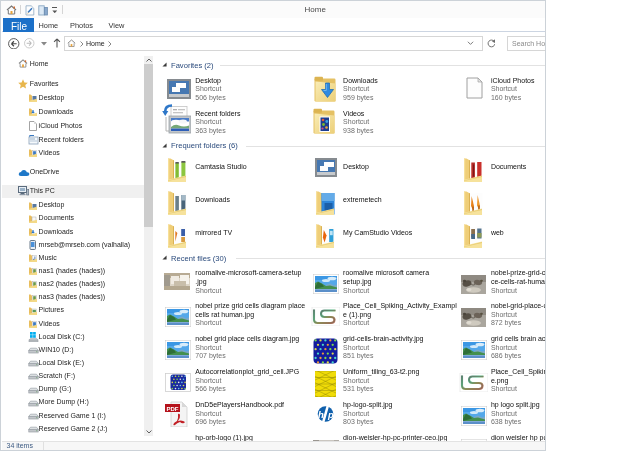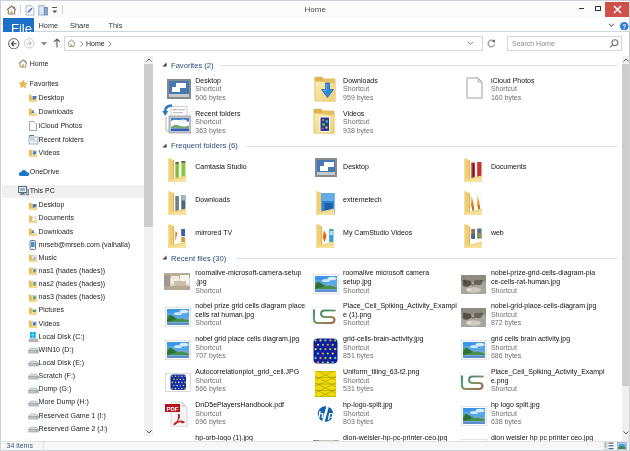--- a/index.html
+++ b/index.html
@@ -1,15 +1,15 @@
 <!DOCTYPE html>
 <html><head><meta charset="utf-8"><style>
 *{margin:0;padding:0;box-sizing:border-box}
 body{font-family:"Liberation Sans",sans-serif;background:#fff;width:630px;height:451px;overflow:hidden}
-#w{position:relative;width:630px;height:451px;background:#fff;overflow:hidden;border:1px solid #ccd2d8}
+#w{position:relative;width:546px;height:451px;background:#fff;overflow:hidden;border:1px solid #ccd2d8}
 #w>div,#w>svg{position:absolute}
 .nm{position:absolute;font-size:7px;color:#0f0f0f;line-height:8.6px;white-space:pre}
 .gy{position:absolute;font-size:7px;color:#6e6e6e;line-height:8.6px;white-space:pre}
 .sb{position:absolute;font-size:7px;color:#1c1c1c;white-space:pre}
 .hd{position:absolute;font-size:7.6px;color:#2a4a7c;white-space:pre}
 .tab{position:absolute;font-size:7.4px;color:#333;top:19.5px}
 
 </style></head><body>
 <div id="w">
 <div style="left:0;top:0;width:628px;height:17px;background:#fbfbfb"></div>
@@ -37,24 +37,24 @@
 <div class="sb" style="left:303.5px;top:4.3px;font-size:8px;color:#4a4a4a">Home</div>
 <div style="left:577.5px;top:7px;width:5.5px;height:1.4px;background:#333"></div>
 <div style="left:594px;top:4.8px;width:5.8px;height:5.2px;border:1.1px solid #333"></div>
 <div style="left:604px;top:1px;width:24.5px;height:14.5px;background:#cd5149"></div>
 <svg style="position:absolute;left:612px;top:4px" width="9" height="9" viewBox="0 0 9 9">
       <path d="M1,1 L8,8 M8,1 L1,8" stroke="#fff" stroke-width="1.5"></path>
     </svg>
 <div style="left:1px;top:17px;width:628px;height:13.5px;background:#fff"></div>
 <div style="left:1px;top:30.2px;width:628px;height:1px;background:#ccd5e2"></div>
 <div style="left:2px;top:17px;width:31px;height:13.5px;background:#1c70c8"></div>
-<div class="sb" style="left:10px;top:19.5px;color:#fff;font-size:13px">File</div>
+<div class="sb" style="left:10px;top:19.5px;color:#fff;font-size:10px">File</div>
 <div class="tab" style="left:37.5px">Home</div>
-<div class="tab" style="left:69px">Share</div>
-<div class="tab" style="left:107.5px">This</div>
+<div class="tab" style="left:69px">Photos</div>
+<div class="tab" style="left:107.5px">View</div>
 <svg style="position:absolute;left:607px;top:21.5px" width="7" height="5" viewBox="0 0 8 5">
       <path d="M1,0.5 L4,3.5 L7,0.5" fill="none" stroke="#666" stroke-width="1.2"></path>
     </svg>
 <svg style="position:absolute;left:619px;top:20.5px" width="8.5" height="8.5" viewBox="0 0 9 9">
       <circle cx="4.5" cy="4.5" r="4.5" fill="#2e7cd6"></circle>
       <text x="4.5" y="7" font-size="7" font-weight="bold" fill="#fff" text-anchor="middle" font-family="Liberation Sans">?</text>
     </svg>
 <div style="left:1px;top:31.2px;width:628px;height:23px;background:#fff"></div>
 <svg style="position:absolute;left:7px;top:36.8px" width="11.5" height="11.5" viewBox="0 0 12 12">
       <circle cx="6" cy="6" r="5.4" fill="none" stroke="#555" stroke-width="1"></circle>

